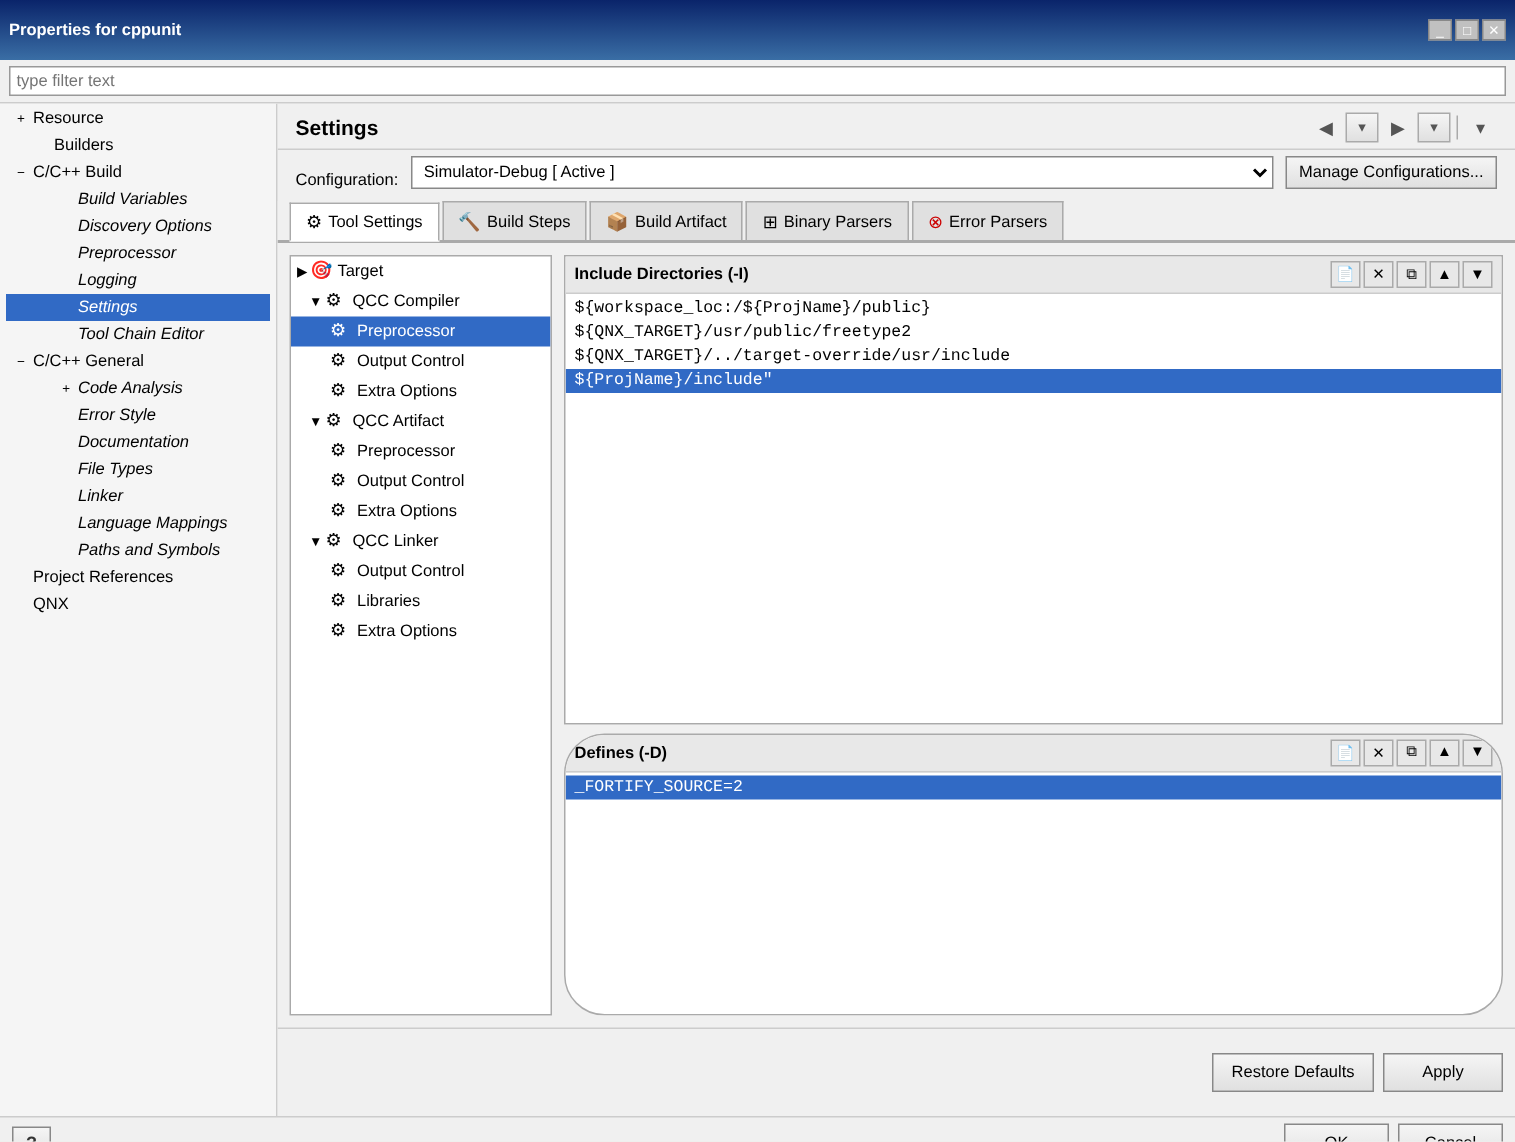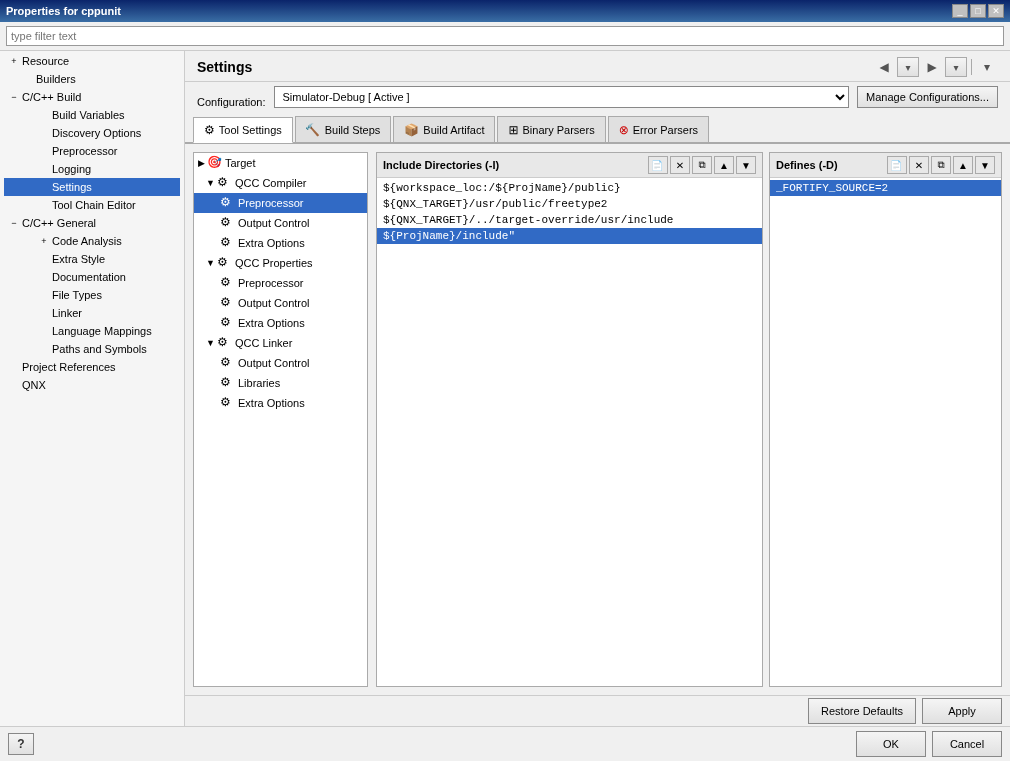--- a/index.html
+++ b/index.html
@@ -9,21 +9,21 @@
       background: #ece9d8;
       width: 1010px;
       height: 761px;
       overflow: hidden;
     }
 
     
     .title-bar {
       background: linear-gradient(to bottom, #0a246a, #3a6ea5);
       color: white;
-      height: 22px;
+      height: 40px;
       display: flex;
       align-items: center;
       padding: 0 6px;
       justify-content: space-between;
     }
     .title-bar-text {
       font-size: 11px;
       font-weight: bold;
     }
     .title-bar-controls {
@@ -106,21 +106,21 @@
       align-items: center;
       justify-content: center;
       font-size: 9px;
       cursor: pointer;
       flex-shrink: 0;
     }
     .tree-label {
       font-size: 11px;
     }
     .tree-indent1 { padding-left: 16px; }
-    .tree-indent2 { padding-left: 32px; }
+    .tree-indent2 { padding-left: 32px; font-style: italic; }
 
     
     .right-panel {
       flex: 1;
       display: flex;
       flex-direction: column;
       overflow: hidden;
     }
 
     .settings-header {
@@ -219,34 +219,34 @@
       height: 16px;
       margin-right: 2px;
       flex-shrink: 0;
       font-size: 12px;
     }
 
     
     .settings-detail {
       flex: 1;
       display: flex;
-      flex-direction: row;
+      flex-direction: column;
       gap: 6px;
       overflow: hidden;
     }
 
     .detail-section {
       display: flex;
       flex-direction: column;
       flex: 1;
       border: 1px solid #aaa;
       background: white;
       overflow: hidden;
     }
-    .detail-section:last-child { flex: 0.6; }
+    .detail-section:last-child { flex: 0.6; border-radius: 27px; }
 
     .detail-header {
       display: flex;
       align-items: center;
       justify-content: space-between;
       padding: 3px 6px;
       background: #e8e8e8;
       border-bottom: 1px solid #ccc;
     }
     .detail-title {
@@ -283,21 +283,21 @@
     .detail-list-item.selected {
       background: #316ac5;
       color: white;
     }
 
     
     .bottom-bar {
       display: flex;
       justify-content: flex-end;
       align-items: center;
-      padding: 2px 8px;
+      padding: 16px 8px;
       gap: 6px;
       background: #f0f0f0;
       border-top: 1px solid #ccc;
     }
     .action-btn {
       height: 26px;
       min-width: 80px;
       padding: 0 12px;
       font-size: 11px;
       border: 1px solid #888;
@@ -448,21 +448,21 @@
           <span class="tree-label">C/C++ General</span>
         </div>
 
         <div class="tree-item tree-node tree-indent2">
           <span class="tree-expander">+</span>
           <span class="tree-label">Code Analysis</span>
         </div>
 
         <div class="tree-item tree-node tree-indent2">
           <span class="tree-expander"> </span>
-          <span class="tree-label">Extra Style</span>
+          <span class="tree-label">Error Style</span>
         </div>
 
         <div class="tree-item tree-node tree-indent2">
           <span class="tree-expander"> </span>
           <span class="tree-label">Documentation</span>
         </div>
 
         <div class="tree-item tree-node tree-indent2">
           <span class="tree-expander"> </span>
           <span class="tree-label">File Types</span>
@@ -572,21 +572,21 @@
 
           <div class="settings-tree-item" style="padding-left:24px;">
             <span style="font-size:9px; margin-right:2px;"> </span>
             <span class="st-icon">⚙</span>
             <span>Extra Options</span>
           </div>
 
           <div class="settings-tree-item" style="padding-left:12px;">
             <span style="font-size:9px; margin-right:2px;">▼</span>
             <span class="st-icon">⚙</span>
-            <span>QCC Properties</span>
+            <span>QCC Artifact</span>
           </div>
 
           <div class="settings-tree-item" style="padding-left:24px;">
             <span style="font-size:9px; margin-right:2px;"> </span>
             <span class="st-icon">⚙</span>
             <span>Preprocessor</span>
           </div>
 
           <div class="settings-tree-item" style="padding-left:24px;">
             <span style="font-size:9px; margin-right:2px;"> </span>

